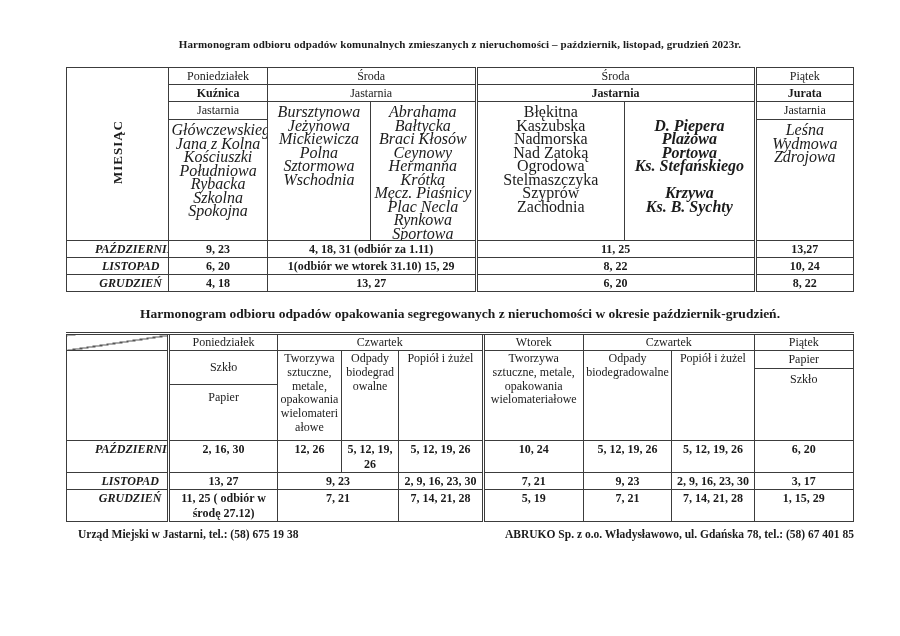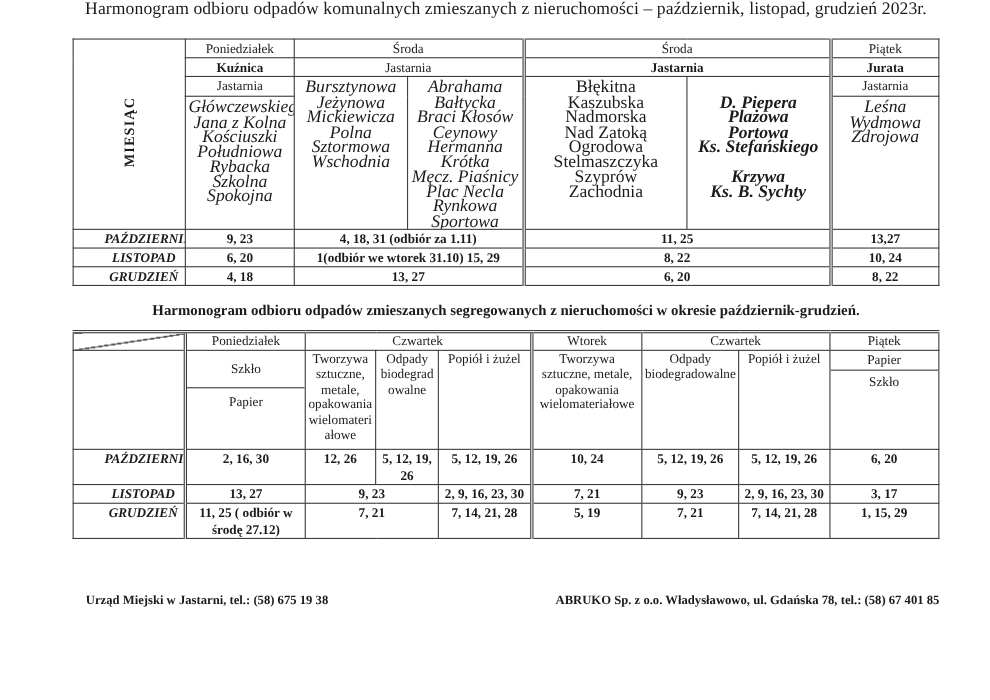--- a/index.html
+++ b/index.html
@@ -6,22 +6,22 @@
   body {
     width:900px; height:636px;
     font-family:"Liberation Serif", serif;
     color:#1b1b1b;
     -webkit-font-smoothing:antialiased;
   }
   .page { width:900px; height:636px; position:relative; }
   .content { width:788px; margin:0 auto 0 66px; }
 
   .doc-title {
-    text-align:center; font-weight:normal; font-size:16px;
-    padding-bottom:17px; letter-spacing:0.1px;
+    text-align:center; font-weight:bold; font-size:11px;
+    padding-top:38px; padding-bottom:17px; letter-spacing:0.1px;
   }
   .doc-title2 {
     text-align:center; font-weight:bold; font-size:13.5px;
     padding-top:14px; padding-bottom:10px;
   }
 
   table { border-collapse:collapse; table-layout:fixed; width:788px; }
   td {
     border:1px solid #3c3c3c;
     font-size:12px; text-align:center; vertical-align:middle;
@@ -72,21 +72,21 @@
     background:linear-gradient(to bottom right,
       transparent calc(50% - 0.7px),
       #555 calc(50% - 0.7px),
       #555 calc(50% + 0.7px),
       transparent calc(50% + 0.7px));
   }
 
   .footer {
     display:flex; justify-content:space-between;
     font-weight:bold; font-size:11.5px;
-    padding:6px 0 0 12px; width:776px;margin-top:44px;
+    padding:6px 0 0 12px; width:776px;
   }
 </style>
 </head>
 <body>
 
 <div class="page">
   <div class="content">
 
     <div class="doc-title">Harmonogram odbioru odpadów komunalnych zmieszanych z nieruchomości – październik, listopad, grudzień 2023r.</div>
 
@@ -179,21 +179,21 @@
       <tr class="h17">
         <td class="month-cell">GRUDZIEŃ</td>
         <td class="date-cell">4, 18</td>
         <td colspan="2" class="date-cell">13, 27</td>
         <td colspan="2" class="date-cell gsep">6, 20</td>
         <td class="date-cell gsep">8, 22</td>
       </tr>
     </tbody>
       </table>
 
-    <div class="doc-title2">Harmonogram odbioru odpadów zmieszanych segregowanych z nieruchomości w okresie październik-grudzień.</div>
+    <div class="doc-title2">Harmonogram odbioru odpadów opakowania segregowanych z nieruchomości w okresie październik-grudzień.</div>
 
     <table class="t2">
       <colgroup>
         <col style="width:102px">
           <col style="width:108px">
         <col style="width:64px">
           <col style="width:57px">
         <col style="width:84px">
           <col style="width:100px">
         <col style="width:88px">

